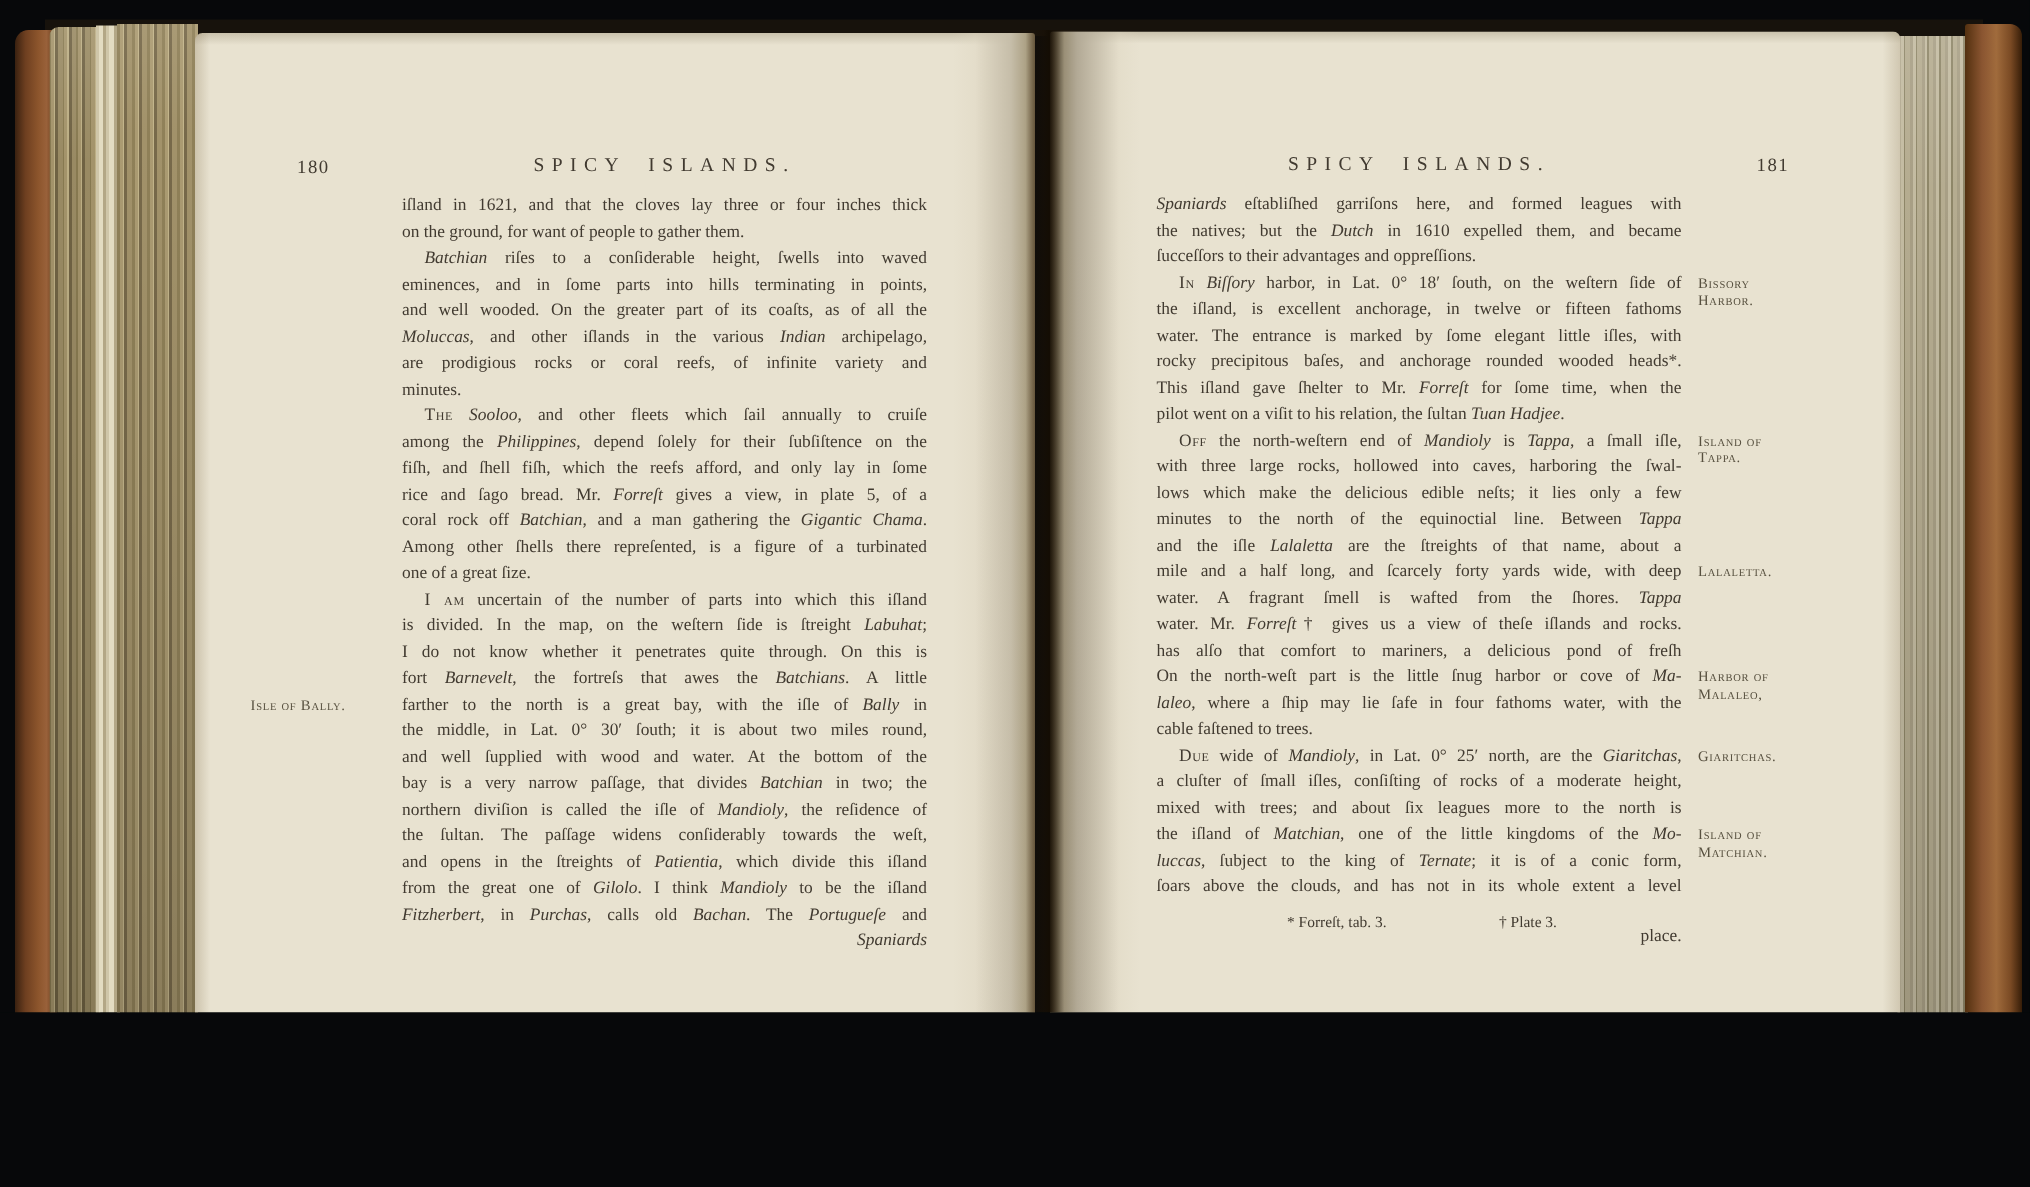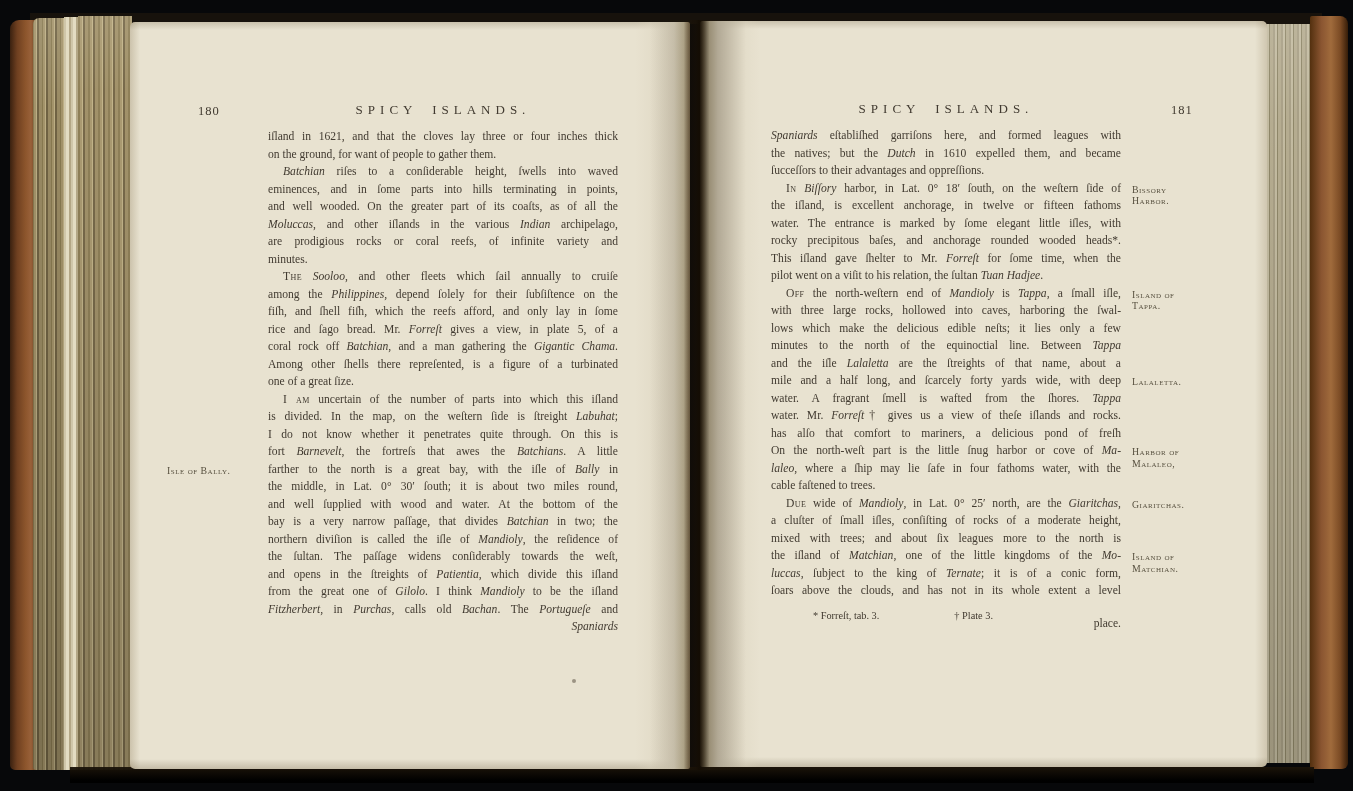--- a/index.html
+++ b/index.html
@@ -1,16 +1,16 @@
 <!DOCTYPE html>
 <html style="--background: #07080a; --paper: #e8e2d0; --ink: #413a30; --sidenote_ink: #57503f; --leather: #8a5429; --page_edge: #a3916a;"><head>
 <meta charset="utf-8">
 <style>
   html,body{margin:0;padding:0;background:#07080a;}
-  .scene{position:relative;width:1353px;height:791px;background:var(--background,#07080a);overflow:hidden;
+  .scene{position:relative;width:1353px;height:675px;background:var(--background,#07080a);overflow:hidden;
          font-family:"Liberation Serif","DejaVu Serif",serif;color:var(--ink,#413a30);}
   .book{position:absolute;inset:0;}
 
   
   .top-board{position:absolute;left:30px;top:13px;width:1292px;height:11px;background:#17120c;}
   .bottom-shadow{position:absolute;left:70px;top:767px;width:1244px;height:16px;
                  background:linear-gradient(180deg,rgba(28,20,9,.95),#000 85%);}
 
   
   .cover-edge{position:absolute;}
@@ -76,21 +76,21 @@
   .it{font-style:italic;}
   .sc{font-variant:small-caps;letter-spacing:.4px;}
 
   .sidenote{position:absolute;font-variant:small-caps;font-size:9.8px;line-height:11.5px;
             letter-spacing:.5px;color:var(--sidenote_ink,#57503f);}
   .page.left  .sidenote{left:-101px;width:96px;}
   .page.right .sidenote{left:361px;width:112px;}
 
   .footrow{position:absolute;top:584px;left:0;width:350px;white-space:nowrap;}
   .footnote{font-size:10.3px;color:var(--ink,#413a30);}
-  .footrow .footnote:first-child{margin-left:42px;}
+  .footrow .footnote:first-child{margin-left:87px;}
   .footnote + .footnote{margin-left:75px;}
 
   .catchword{position:absolute;left:0;width:350px;text-align:right;font-size:11.6px;
              color:var(--ink,#413a30);}
   .page.left  .catchword{top:598px;font-style:italic;}
   .page.right .catchword{top:596px;}
 
   .speck{position:absolute;left:442px;top:657px;width:4px;height:4px;border-radius:50%;
          background:#8d8576;opacity:.85;}
 </style>

